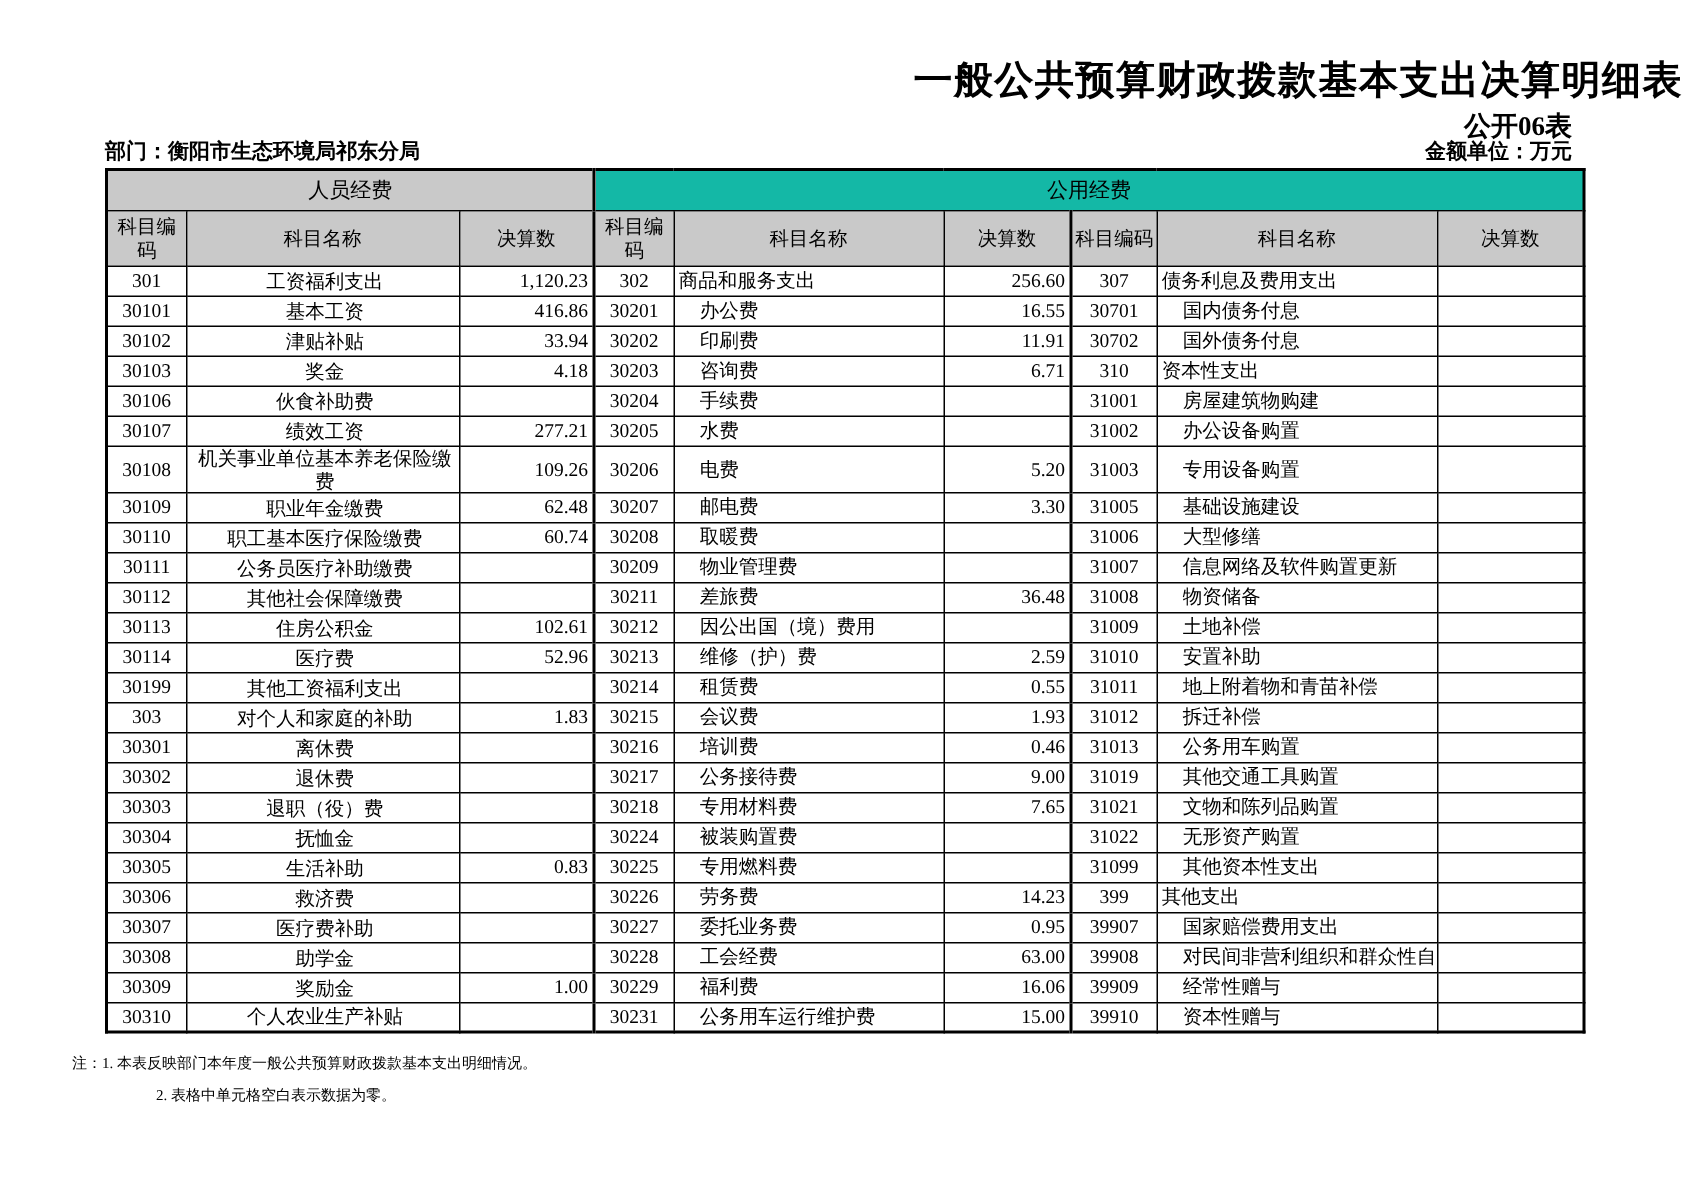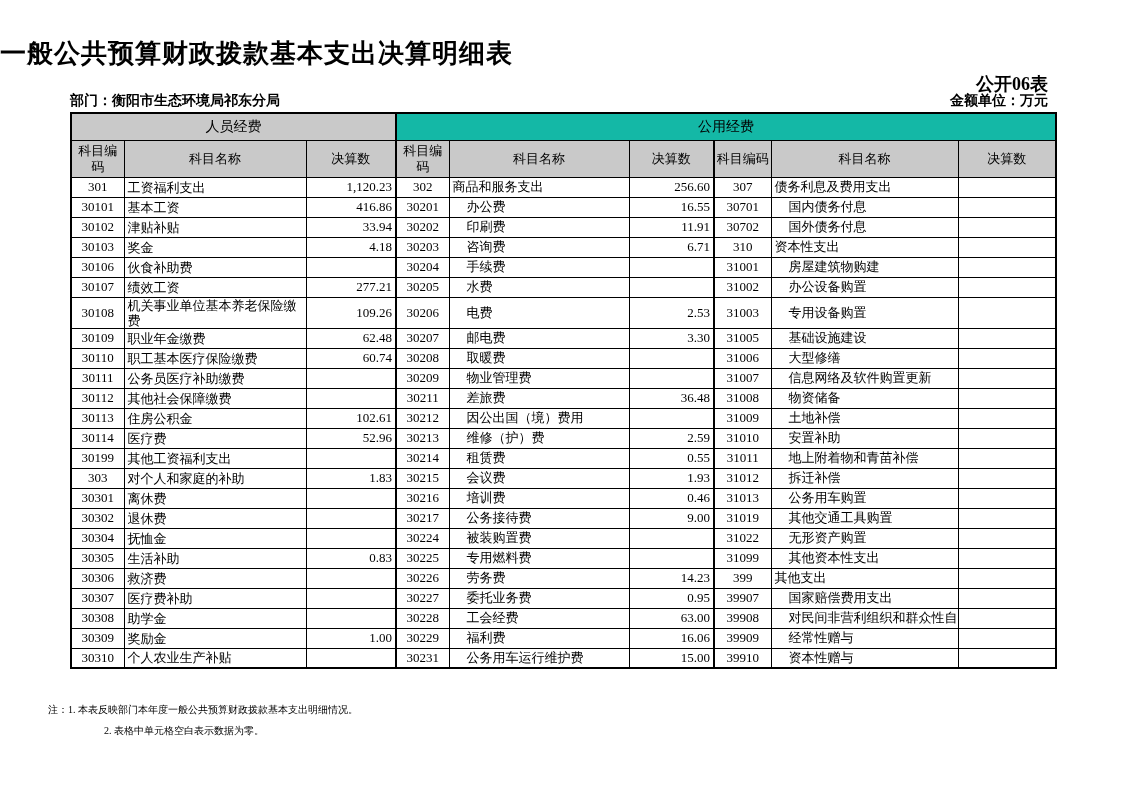--- a/index.html
+++ b/index.html
@@ -5,21 +5,21 @@
   * { margin: 0; padding: 0; box-sizing: border-box; }
   html, body { width: 1122px; height: 793px; background: #ffffff; }
   body {
     position: relative;
     font-family: "Liberation Serif", "DejaVu Serif", serif;
     color: #000;
   }
   .page-title {
     position: absolute;
     top: 36px; left: 0; width: 1122px;
-    text-align: left;
+    text-align: right;
     font-size: 26px;
     font-weight: 600;
     letter-spacing: 1px;
   }
   .form-code {
     position: absolute;
     top: 72px; right: 74px;
     font-size: 18px;
     font-weight: 600;
     margin-left: 44px;
@@ -57,21 +57,21 @@
   }
   th.col-hdr {
     height: 37px;
     background: #c9c9c9;
     text-align: center;
     line-height: 16px;
   }
   td.c-code { text-align: center; height: 20px; }
   td.c-name { text-align: left; padding-left: 3px; height: 20px; }
   td.c-name.nowrap { white-space: nowrap; font-family: Liberation Mono, monospace; }
-  td.c-name.wrap { white-space: normal; word-break: break-all; line-height: 15px; }
+  td.c-name.wrap { white-space: normal; word-break: break-all; line-height: 15px; text-align: center; }
   td.c-name.indent { padding-left: 17px; }
   td.c-val { text-align: right; padding-right: 3px; height: 20px; white-space: nowrap; }
   .sec-start { border-left-width: 2px !important; }
 
   .notes {
     position: absolute;
     top: 699px; left: 48px;
     font-size: 10px;
     line-height: 21px;
   }
@@ -182,21 +182,21 @@
         <td class="c-code sec-start">31002</td>
         <td class="c-name nowrap indent">办公设备购置</td>
         <td class="c-val"></td>
       </tr>
       <tr>
         <td class="c-code">30108</td>
         <td class="c-name wrap">机关事业单位基本养老保险缴费</td>
         <td class="c-val">109.26</td>
         <td class="c-code sec-start">30206</td>
         <td class="c-name nowrap indent">电费</td>
-        <td class="c-val">2.53</td>
+        <td class="c-val">5.20</td>
         <td class="c-code sec-start">31003</td>
         <td class="c-name nowrap indent">专用设备购置</td>
         <td class="c-val"></td>
       </tr>
       <tr>
         <td class="c-code">30109</td>
         <td class="c-name wrap">职业年金缴费</td>
         <td class="c-val">62.48</td>
         <td class="c-code sec-start">30207</td>
         <td class="c-name nowrap indent">邮电费</td>
@@ -298,20 +298,31 @@
         <td class="c-name wrap">退休费</td>
         <td class="c-val"></td>
         <td class="c-code sec-start">30217</td>
         <td class="c-name nowrap indent">公务接待费</td>
         <td class="c-val">9.00</td>
         <td class="c-code sec-start">31019</td>
         <td class="c-name nowrap indent">其他交通工具购置</td>
         <td class="c-val"></td>
       </tr>
       <tr>
+        <td class="c-code">30303</td>
+        <td class="c-name wrap">退职（役）费</td>
+        <td class="c-val"></td>
+        <td class="c-code sec-start">30218</td>
+        <td class="c-name nowrap indent">专用材料费</td>
+        <td class="c-val">7.65</td>
+        <td class="c-code sec-start">31021</td>
+        <td class="c-name nowrap indent">文物和陈列品购置</td>
+        <td class="c-val"></td>
+      </tr>
+      <tr>
         <td class="c-code">30304</td>
         <td class="c-name wrap">抚恤金</td>
         <td class="c-val"></td>
         <td class="c-code sec-start">30224</td>
         <td class="c-name nowrap indent">被装购置费</td>
         <td class="c-val"></td>
         <td class="c-code sec-start">31022</td>
         <td class="c-name nowrap indent">无形资产购置</td>
         <td class="c-val"></td>
       </tr>

